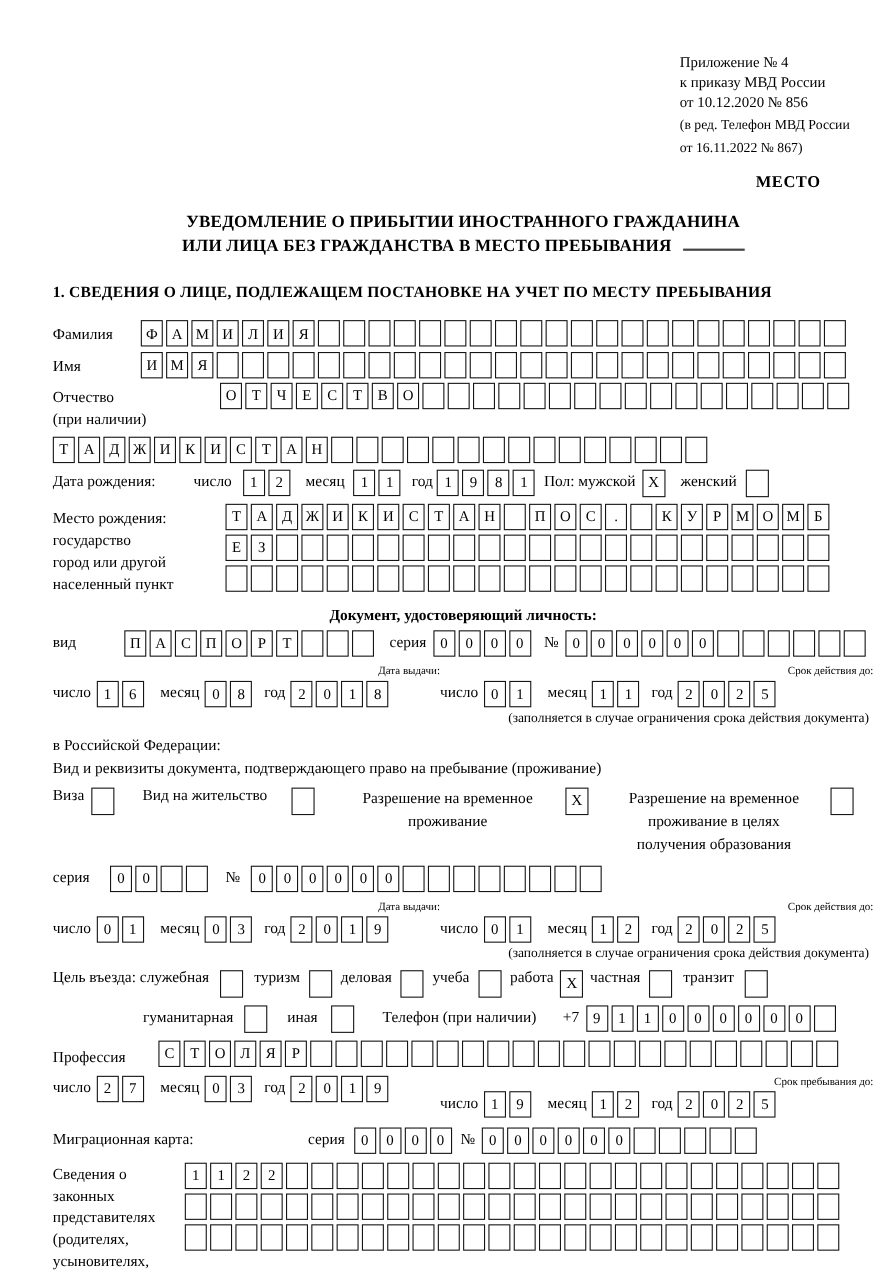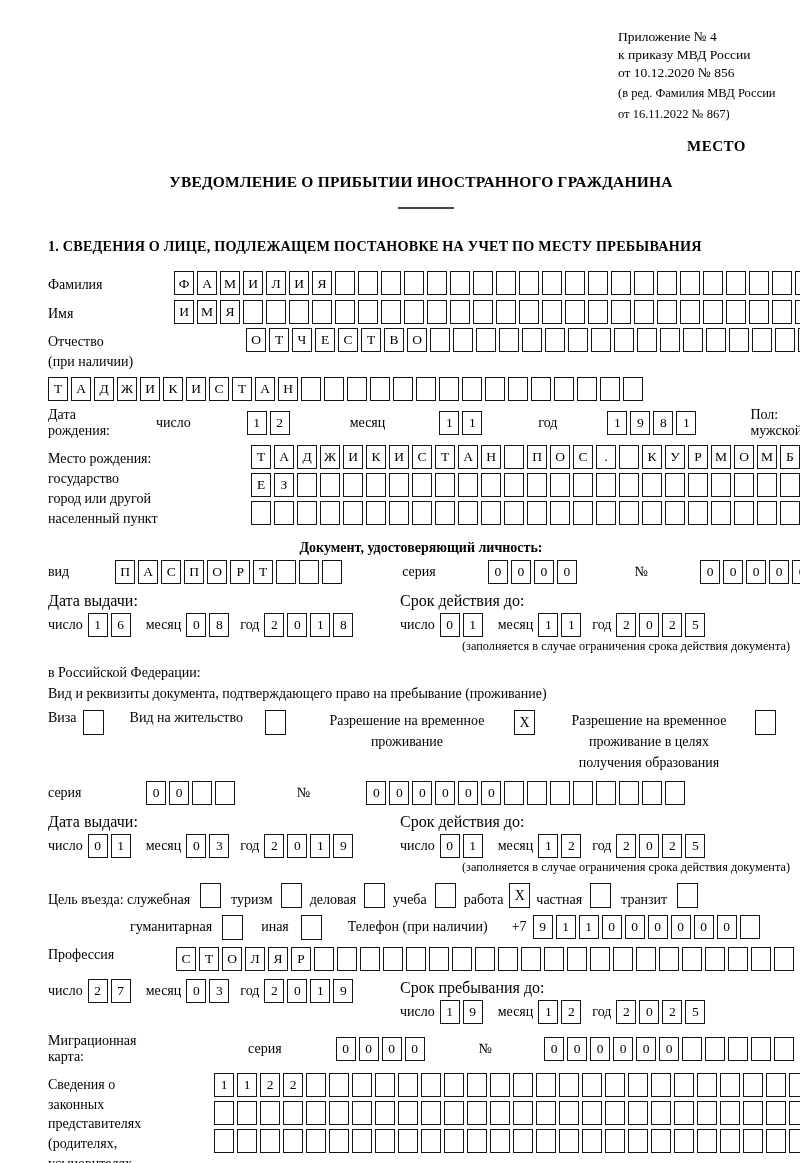--- a/index.html
+++ b/index.html
@@ -1,68 +1,68 @@
 <!DOCTYPE html>
 <html><head>
 <meta charset="utf-8">
 <style>
   html,body{margin:0;padding:0;background:#fff;}
   body{width:800px;height:1163px;font-family:"Liberation Serif","DejaVu Serif",serif;color:#000;}
-  .page{position:relative;width:800px;height:1163px;box-sizing:border-box;padding:28px 6px 0 48px;overflow:hidden;}
+  .page{position:relative;width:800px;height:1163px;box-sizing:border-box;padding:48px 6px 0 48px;overflow:hidden;}
 
   
   .appendix{margin-left:570px;font-size:13.5px;line-height:1.32;}
   .appendix .small{font-size:12.5px;line-height:1.3;margin-top:4px;}
   .forma{text-align:right;font-weight:bold;font-size:15px;margin:16px 48px 0 0;letter-spacing:.5px;}
 
   .title{text-align:center;font-weight:bold;font-size:15.5px;line-height:1.4;margin-top:16px;letter-spacing:.2px;}
   .title .uline{display:inline-block;width:56px;border-bottom:2px solid #444;margin-left:10px;}
   .sect{font-weight:bold;font-size:14.2px;margin-top:24px;letter-spacing:.2px;}
 
   
-  .frow{display:flex;align-items:flex-start;margin-top:4px;gap:46px;}
+  .frow{display:flex;align-items:flex-start;margin-top:4px;}
   .flabel{font-size:14px;flex:0 0 auto;padding-top:4px;line-height:1.45;}
   .cells{display:inline-flex;gap:3px;flex:0 0 auto;}
   .cell{flex:0 0 20px;width:20px;height:24px;border:1.5px solid #151515;box-sizing:border-box;
         display:flex;align-items:center;justify-content:center;font-size:13.5px;line-height:1;background:#fff;}
   .cellcol{display:flex;flex-direction:column;gap:4px;}
   .cbox{display:inline-block;flex:0 0 21px;width:21px;height:25px;border:1.5px solid #151515;box-sizing:border-box;
         text-align:center;line-height:23px;font-size:14px;background:#fff;}
   .lbl{font-size:14px;}
 
   
   .dates{display:flex;margin-top:8px;}
   .dcol-l{width:352px;}
   .dcol-r{flex:1;}
-  .dtitle{text-align:left;font-size:16px;margin-bottom:3px;}
+  .dtitle{text-align:right;font-size:10px;margin-bottom:3px;}
   .dline{display:flex;align-items:center;gap:5px;font-size:14px;}
   .dnote{font-size:12.3px;text-align:right;margin:2px 4px 0 0;}
 
   .dochead{text-align:center;font-weight:bold;font-size:14px;margin-top:10px;}
   .plain{font-size:14px;margin-top:8px;line-height:1.5;}
   .ckline{display:flex;align-items:flex-start;margin-top:6px;font-size:14px;}
   .ctr{text-align:center;line-height:1.5;}
 </style>
 </head>
 <body>
 
 <div class="page">
 
   <div class="appendix">
     <div>Приложение № 4</div>
     <div>к приказу МВД России</div>
     <div>от 10.12.2020 № 856</div>
-    <div class="small">(в ред. Фамилия МВД России</div>
+    <div class="small">(в ред. Телефон МВД России</div>
     <div class="small">от 16.11.2022 № 867)</div>
   </div>
   <div class="forma">МЕСТО</div>
 
   <div class="title">
     <div>УВЕДОМЛЕНИЕ О ПРИБЫТИИ ИНОСТРАННОГО ГРАЖДАНИНА</div>
-    <div><span class="uline"></span></div>
+    <div><span>ИЛИ ЛИЦА БЕЗ ГРАЖДАНСТВА В МЕСТО ПРЕБЫВАНИЯ</span><span class="uline"></span></div>
   </div>
 
   <div class="sect">1. СВЕДЕНИЯ О ЛИЦЕ, ПОДЛЕЖАЩЕМ ПОСТАНОВКЕ НА УЧЕТ ПО МЕСТУ ПРЕБЫВАНИЯ</div>
 
   <div class="frow" style="margin-top:16px;">
     <span class="flabel" style="width:80px;">Фамилия</span>
     <span class="cells">
         <span class="cell">Ф</span>
         <span class="cell">А</span>
         <span class="cell">М</span>
@@ -486,21 +486,21 @@
             <span class="cell">2</span>
             <span class="cell">0</span>
             <span class="cell">2</span>
             <span class="cell">5</span>
           </span>
       </div>
     </div>
   </div>
   <div class="dnote">(заполняется в случае ограничения срока действия документа)</div>
 
-  <div class="ckline" style="align-items:flex-end;margin-top:8px;">
+  <div class="ckline" style="align-items:flex-start;margin-top:8px;">
     <span>Цель въезда: служебная</span>
     <span class="cbox" style="margin-left:10px;"></span>
     <span style="margin-left:10px;">туризм</span>
     <span class="cbox" style="margin-left:8px;"></span>
     <span style="margin-left:8px;">деловая</span>
     <span class="cbox" style="margin-left:8px;"></span>
     <span style="margin-left:8px;font-family:Liberation Serif, serif;">учеба</span>
     <span class="cbox" style="margin-left:8px;"></span>
     <span style="margin-left:8px;">работа</span>
     <span class="cbox" style="margin-left:6px;">X</span>
@@ -524,21 +524,21 @@
         <span class="cell">0</span>
         <span class="cell">0</span>
         <span class="cell">0</span>
         <span class="cell">0</span>
         <span class="cell">0</span>
         <span class="cell">0</span>
         <span class="cell"></span>
       </span>
   </div>
 
-  <div class="frow" style="align-items:flex-start;margin-top:7px;">
+  <div class="frow" style="align-items:flex-end;margin-top:7px;">
     <span class="lbl" style="width:96px;">Профессия</span>
     <span class="cells">
         <span class="cell">С</span>
         <span class="cell">Т</span>
         <span class="cell">О</span>
         <span class="cell">Л</span>
         <span class="cell">Я</span>
         <span class="cell">Р</span>
         <span class="cell"></span>
         <span class="cell"></span>

